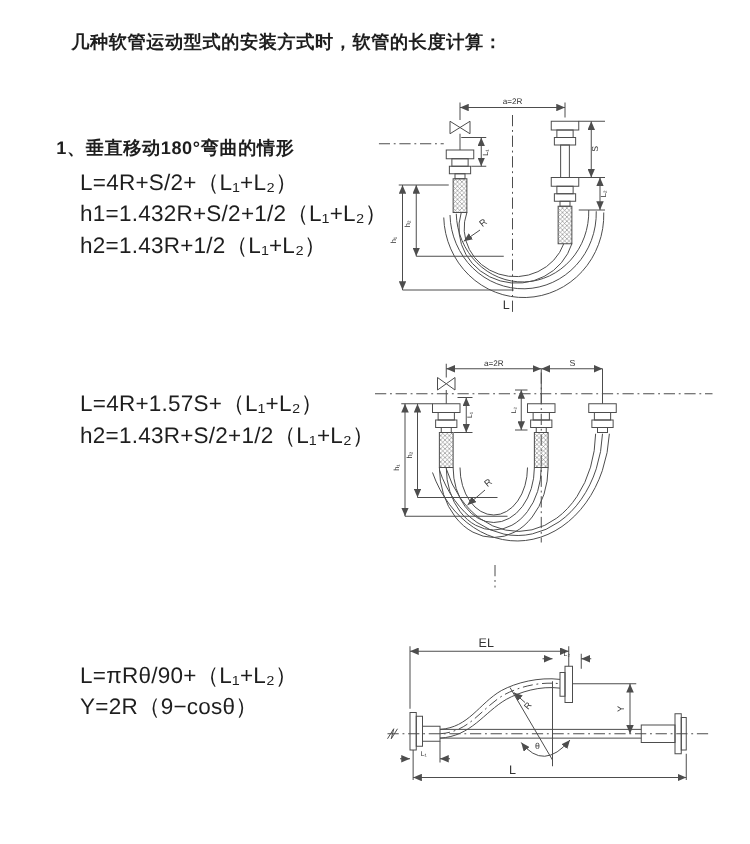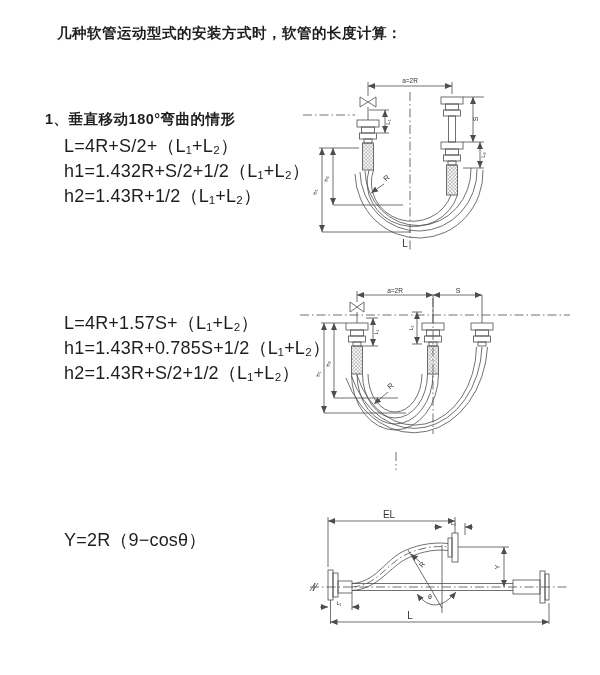--- a/index.html
+++ b/index.html
@@ -104,21 +104,20 @@
   <text x="14" y="120" font-size="6" text-anchor="middle" transform="rotate(-90 14 120)">h₁</text>
   <text x="25" y="107" font-size="6" text-anchor="middle" transform="rotate(-90 25 107)">h₂</text>
   <text x="85" y="108" font-size="7.5" text-anchor="middle" transform="rotate(-40 85 108)">R</text>
   <text x="102" y="175" font-size="10" text-anchor="middle">L</text>
 </svg>
 </div>
 
 <div class="sec" id="s2" style="top:305px">
   <div class="formulas">
     <div class="formula">L=4R+1.57S+（L₁+L₂）</div>
-    <div class="formula">h1=1.43R+0.785S+1/2（L₁+L₂）</div>
     <div class="formula">h2=1.43R+S/2+1/2（L₁+L₂）</div>
   </div>
 </div>
 
 <div class="diagram" id="d2" style="left:300px;top:282px">
 <svg width="295" height="195" viewBox="0 0 295 195">
   <defs>
     <marker id="ar2" markerWidth="8" markerHeight="6" refX="7" refY="3" orient="auto-start-reverse" markerUnits="userSpaceOnUse">
       <path d="M0,0L7,3L0,6Z" fill="#4d4d4d"></path>
     </marker>
@@ -193,20 +192,21 @@
   <text x="77.5" y="50" font-size="5.5" text-anchor="middle" transform="rotate(-90 77.5 50)">L₁</text>
   <text x="112.5" y="46" font-size="5.5" text-anchor="middle" transform="rotate(-90 112.5 46)">L₂</text>
   <text x="19.5" y="92" font-size="6" text-anchor="middle" transform="rotate(-90 19.5 92)">h₁</text>
   <text x="29.5" y="82" font-size="6" text-anchor="middle" transform="rotate(-90 29.5 82)">h₂</text>
   <text x="92" y="106" font-size="7.5" text-anchor="middle" transform="rotate(-40 92 106)">R</text>
 </svg>
 </div>
 
 <div class="sec" id="s3" style="top:522px">
   <div class="formulas">
+    <div class="formula">L=πRθ/90+（L₁+L₂）</div>
     <div class="formula">Y=2R（9−cosθ）</div>
   </div>
 </div>
 
 <div class="diagram" id="d3" style="left:305px;top:505px">
 <svg width="295" height="155" viewBox="0 0 295 155">
   <defs>
     <marker id="ar3" markerWidth="8" markerHeight="6" refX="7" refY="3" orient="auto-start-reverse" markerUnits="userSpaceOnUse">
       <path d="M0,0L7,3L0,6Z" fill="#4d4d4d"></path>
     </marker>

